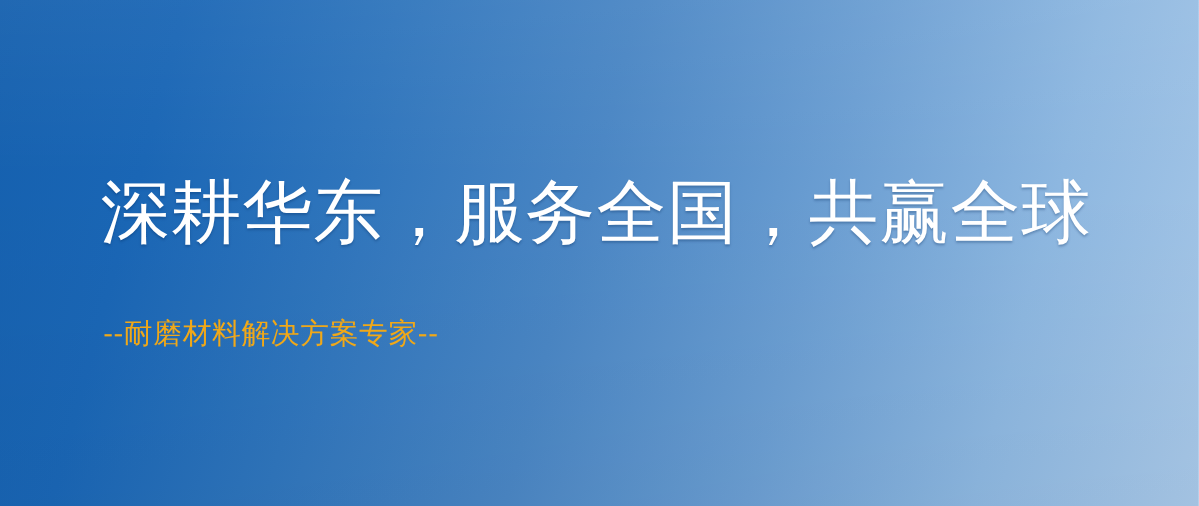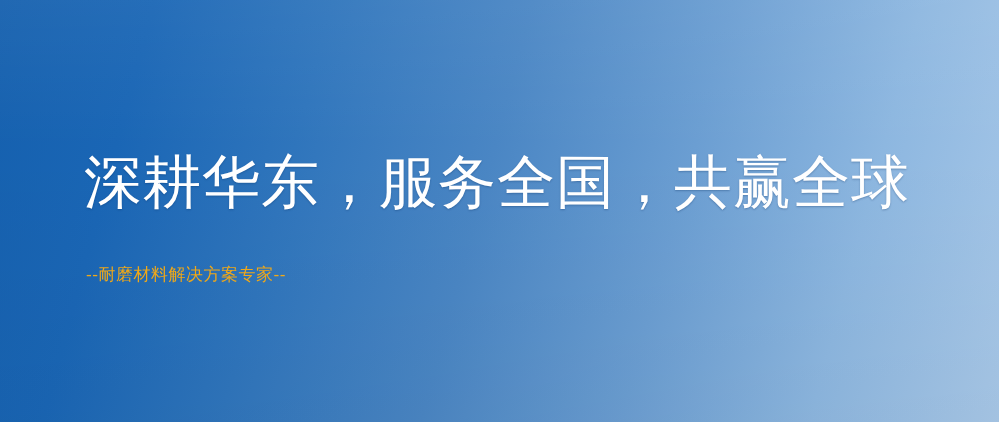--- a/index.html
+++ b/index.html
@@ -38,36 +38,36 @@
                 rgba(255,255,255,0.05) 0%,
                 rgba(255,255,255,0.00) 35%,
                 rgba(0,0,0,0.03) 100%);
     pointer-events: none;
   }
 
   .headline {
     position: absolute;
     left: 84px;
     top: 152px;
-    font-family: Liberation Serif, serif;
+    font-family: Liberation Mono, monospace;
     font-size: 58px;
     line-height: 1.06;
     color: #ffffff;
     letter-spacing: 1px;
     white-space: nowrap;
     text-shadow: 0 1px 2px rgba(0,40,90,0.30);
     z-index: 3;
   }
 
   .subtitle {
     position: absolute;
     left: 86px;
     top: 265px;
     font-family: "DejaVu Serif", "Liberation Serif", serif;
-    font-size: 17px;
+    font-size: 24px;
     line-height: 1.1;
     color: #f0a818;
     letter-spacing: 0.5px;
     white-space: nowrap;
     z-index: 3;
   }
 
   
   .logo {
     position: absolute;

